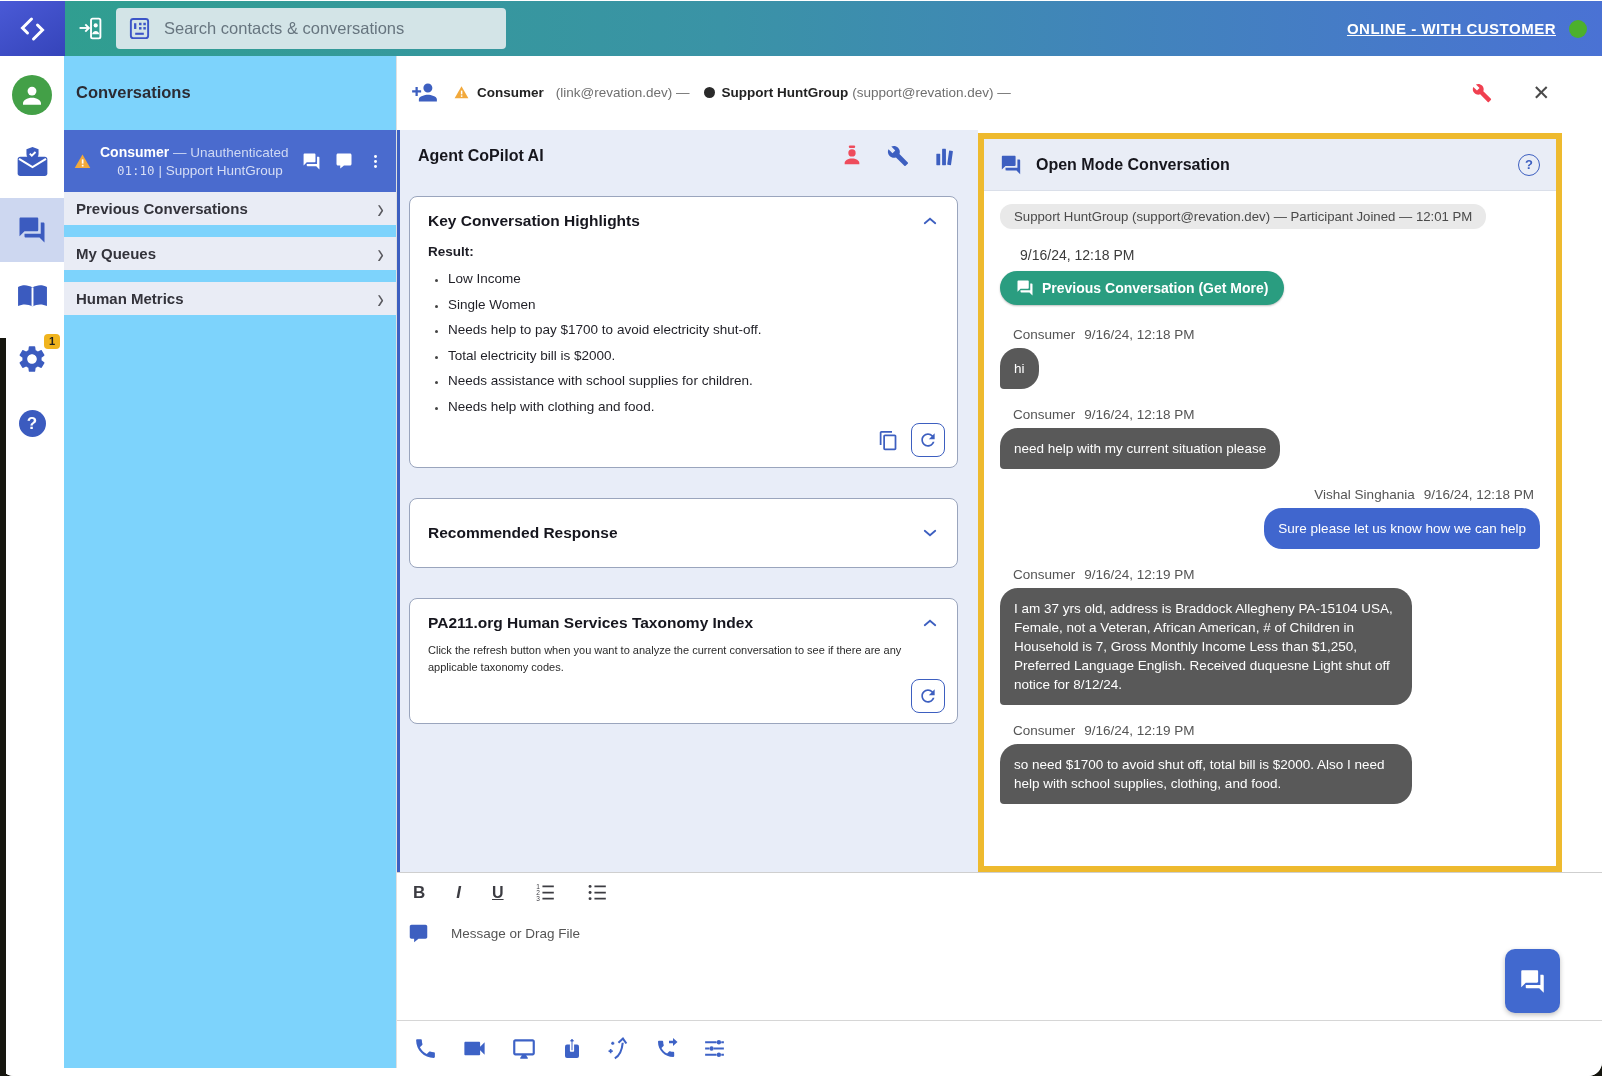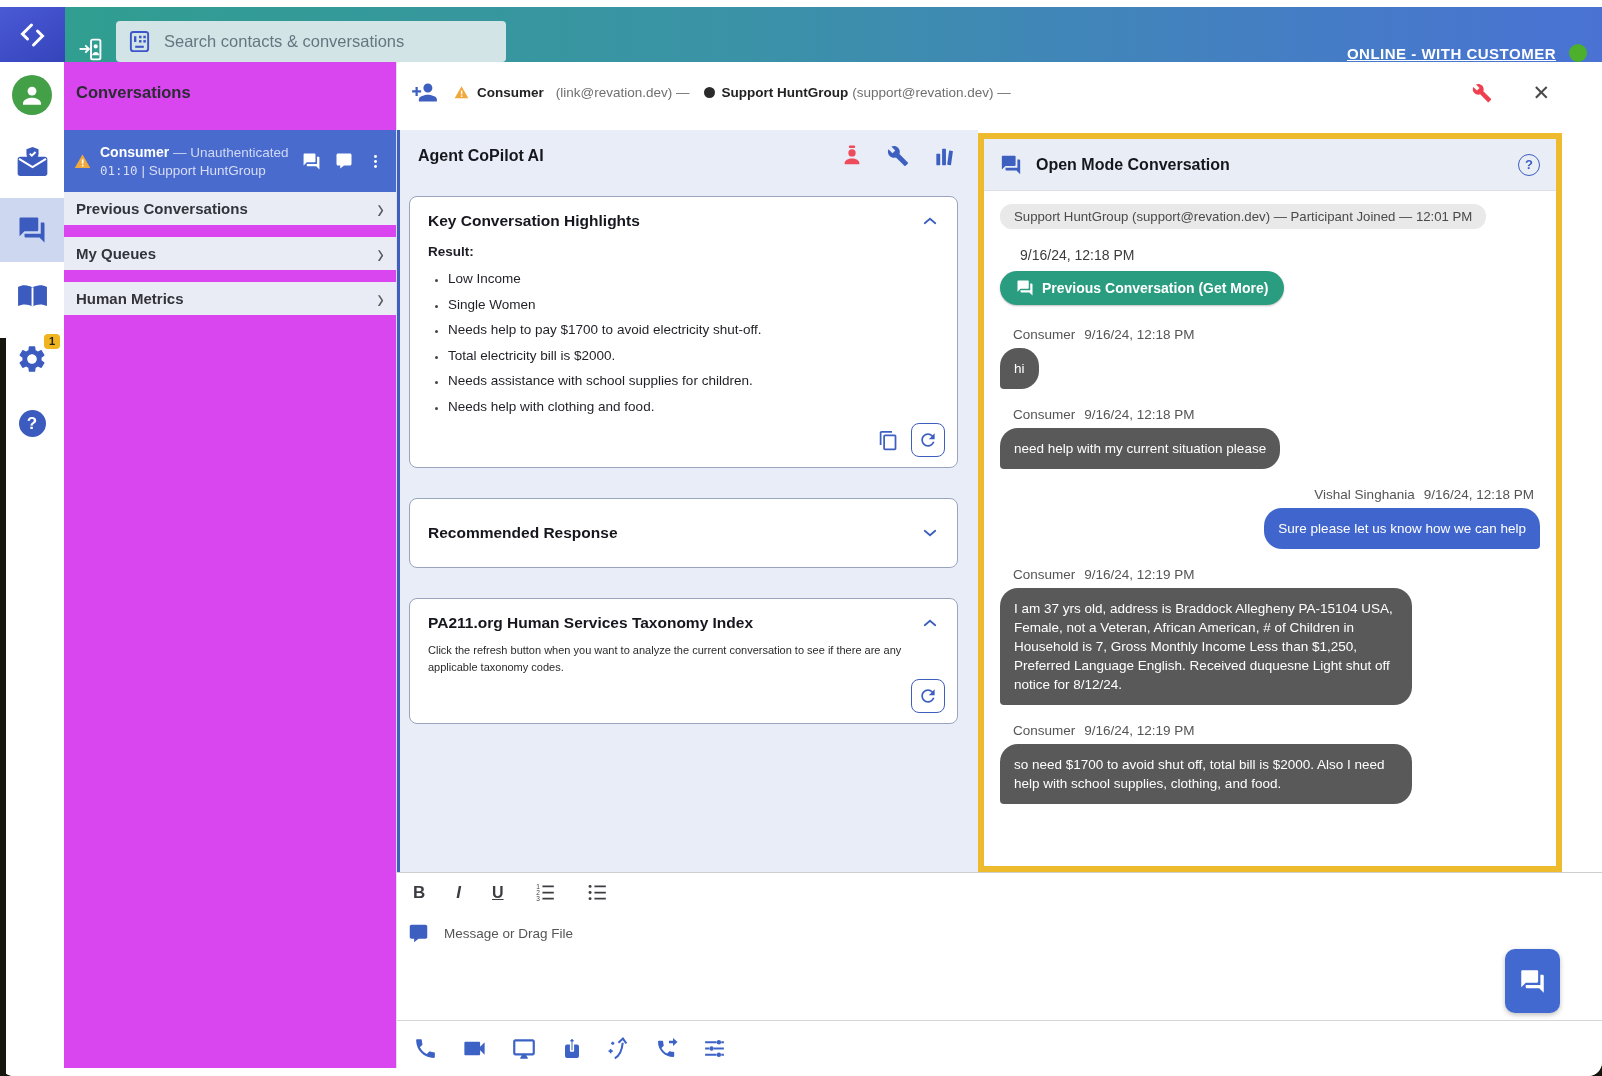--- a/index.html
+++ b/index.html
@@ -6,23 +6,23 @@
   body{
     width:1602px;height:1076px;overflow:hidden;position:relative;
     background:#15150e;
     font-family:"Liberation Sans","DejaVu Sans",sans-serif;
     -webkit-font-smoothing:antialiased;
   }
   .app{position:absolute;inset:0;background:#fff;border-radius:0 0 14px 14px;overflow:hidden;}
   .left-sliver{position:absolute;left:0;top:338px;width:6px;bottom:0;background:#16160f;z-index:60;}
 
   
-  .topbar{position:absolute;top:7px;left:0;right:0;height:55px;
+  .topbar{position:absolute;top:1px;left:0;right:0;height:55px;
     background:linear-gradient(90deg,#2f9f8e 0%,#3a93a6 45%,#4a72d4 100%);
-    display:flex;align-items:flex-end;z-index:10;}
+    display:flex;align-items:center;z-index:10;}
   .logo-block{width:65px;height:55px;background:linear-gradient(150deg,#4a5ad6,#3544ba);
     display:flex;align-items:center;justify-content:center;flex:0 0 auto;}
   .enter-icon{margin:0 13px;color:#fff;display:flex;}
   .searchbox{width:390px;height:41px;background:#d3e4e7;border-radius:4px;
     display:flex;align-items:center;padding:0 12px;gap:11px;box-sizing:border-box;}
   .searchbox svg{flex:0 0 auto;color:#3c55c8;}
   .searchbox input{flex:1;background:transparent;border:0;outline:none;
     font-size:16.5px;color:#333;font-family:inherit;}
   .searchbox input::placeholder{color:#67757f;}
   .status{margin-left:auto;display:flex;align-items:center;gap:13px;padding-right:15px;}
@@ -36,29 +36,29 @@
     display:flex;align-items:center;justify-content:center;}
   .rail-selected{background:#cdd7f0;height:64px;}
   .rail-icon{color:#3b5bbf;display:flex;}
   .gear-wrap{position:relative;display:flex;}
   .gear-badge{position:absolute;top:-9px;right:-12px;background:#f0b41e;color:#21211d;
     font-size:11px;font-weight:700;border-radius:4px;padding:1px 5px;line-height:13px;}
   .help-circle{width:27px;height:27px;border-radius:50%;background:#3b5bbf;color:#fff;
     display:flex;align-items:center;justify-content:center;font-size:17px;font-weight:700;}
 
   
-  .convpanel{position:absolute;left:64px;top:55px;width:333px;bottom:8px;background:#d946ef;
+  .convpanel{position:absolute;left:64px;top:55px;width:333px;bottom:8px;background:#7dd3fc;
     border-right:1px solid #e0e0e0;box-sizing:border-box;z-index:4;}
   .conv-title{position:absolute;top:28px;left:12px;font-size:16.5px;font-weight:600;color:#2b2b33;}
   .conv-selected{position:absolute;top:75px;left:0;right:0;height:62px;background:#4a6bce;
     display:flex;align-items:center;padding:0 10px;box-sizing:border-box;gap:9px;}
   .conv-sel-text{flex:1;min-width:0;}
   .conv-line1{font-size:13.5px;color:#cfd9f4;white-space:nowrap;}
   .conv-line1 .conv-name{color:#fff;font-weight:700;font-size:14px;}
-  .conv-line2{font-size:13.5px;color:#d7def5;margin-top:3px;white-space:nowrap;}
+  .conv-line2{font-size:13.5px;color:#d7def5;margin-top:3px;white-space:nowrap;margin-left:17px;}
   .conv-timer{font-family:"DejaVu Sans Mono","Liberation Mono",monospace;font-size:12.5px;}
   .conv-sel-icons{display:flex;align-items:center;gap:14px;color:#fff;padding-right:2px;}
   .conv-sections{position:absolute;top:137px;left:0;right:0;}
   .conv-section{height:33px;background:#e9ecf5;display:flex;align-items:center;
     padding:0 12px;margin-bottom:12px;cursor:pointer;}
   .conv-section .sec-label{font-size:15px;font-weight:700;color:#33333b;}
   .conv-section .sec-chevron{margin-left:auto;color:#5a5a60;font-size:20px;line-height:1;
     transform:scaleY(1.35);font-weight:400;}
 
   
@@ -127,21 +127,21 @@
   .msg-group.right .msg-bubble{background:#4066ce;border-radius:18px;border-bottom-right-radius:4px;}
 
   
   .composer{position:absolute;left:397px;top:872px;right:0;height:148px;background:#fff;
     border-top:1px solid #cfcfcf;box-sizing:border-box;z-index:3;}
   .fmt-row{display:flex;align-items:center;gap:31px;padding:9px 0 0 16px;color:#3c3c42;}
   .fmt-b{font-size:17px;font-weight:700;cursor:pointer;}
   .fmt-i{font-size:17px;font-style:italic;font-weight:600;cursor:pointer;}
   .fmt-u{font-size:16px;font-weight:600;text-decoration:underline;cursor:pointer;}
   .fmt-ic{display:flex;color:#3c3c42;cursor:pointer;}
-  .msg-input-row{display:flex;align-items:center;gap:15px;margin:20px 0 0 11px;}
+  .msg-input-row{display:flex;align-items:center;gap:22px;margin:20px 0 0 11px;}
   .msg-input-row .bubble-blue{color:#3d5fc0;display:flex;}
   .msg-placeholder{font-size:13.5px;color:#555;}
   .send-fab{position:absolute;right:42px;top:76px;width:55px;height:64px;background:#4169cf;
     border:none;border-radius:10px;display:flex;align-items:center;justify-content:center;
     color:#fff;cursor:pointer;box-shadow:0 2px 5px rgba(0,0,0,.25);}
 
   
   .calltools{position:absolute;left:397px;top:1020px;right:0;height:56px;background:#fff;
     border-top:1px solid #d6d6d6;display:flex;align-items:center;gap:23px;
     padding-left:16px;box-sizing:border-box;z-index:3;}

